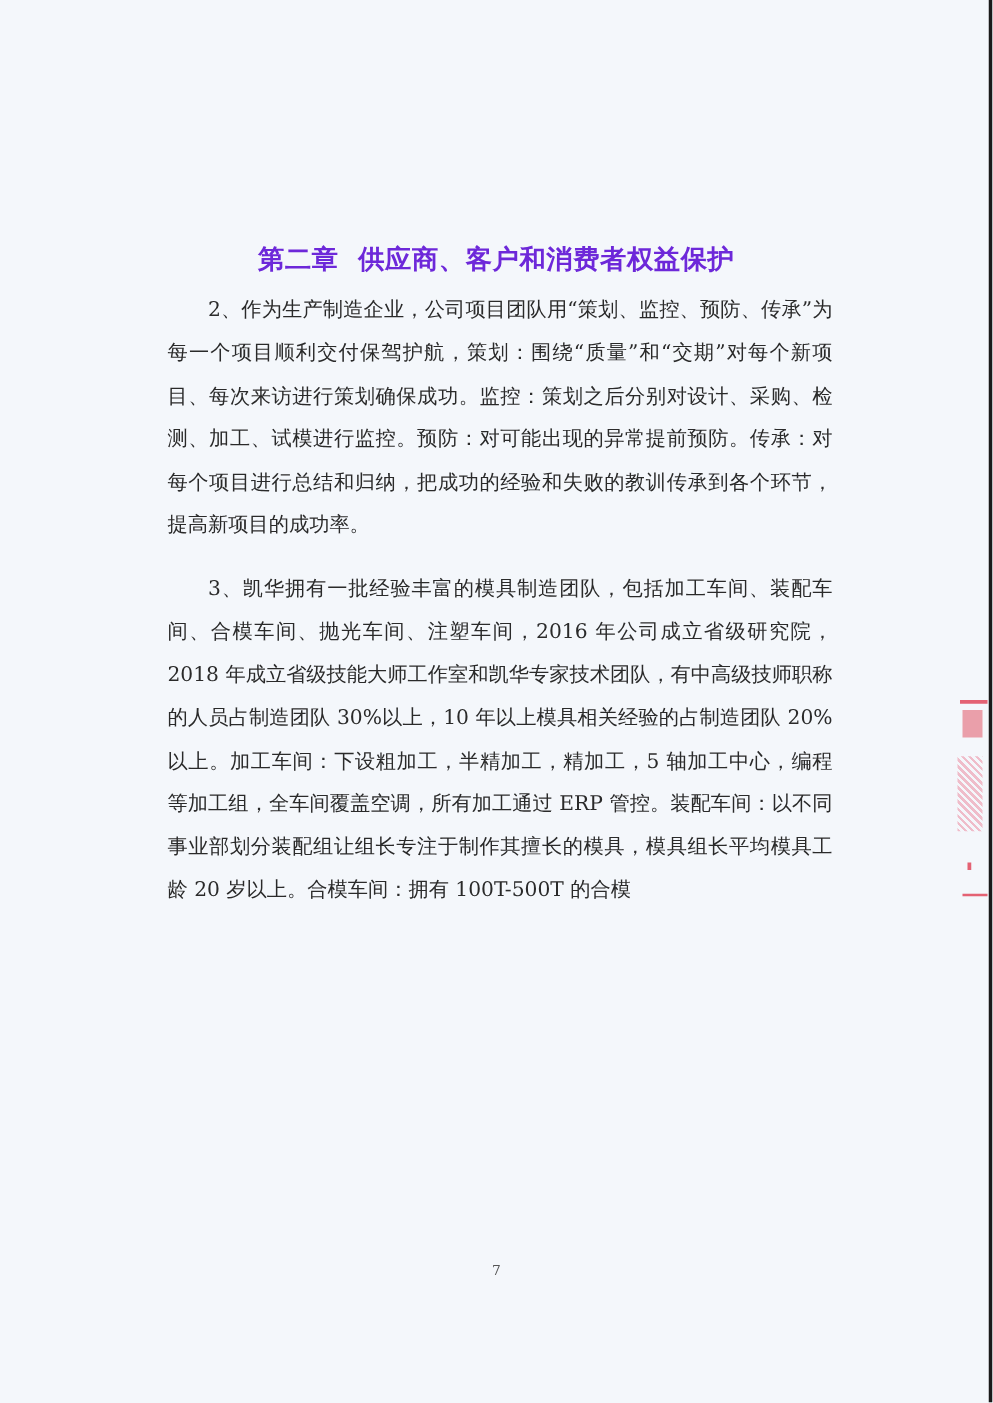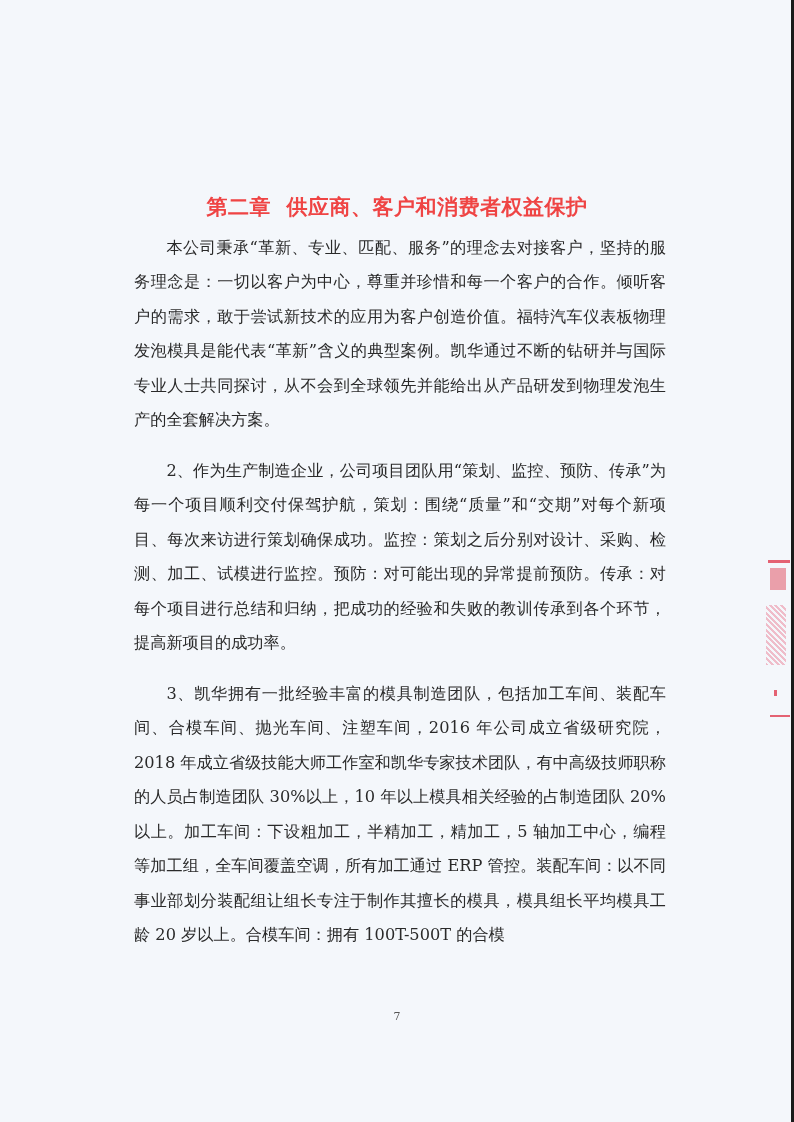--- a/index.html
+++ b/index.html
@@ -17,21 +17,21 @@
     position:absolute; left:760px; top:560px; width:31px; height:160px;
   }
   .stamp .bar { position:absolute; background:#e0485a; opacity:0.85; }
   .stamp .ghost {
     position:absolute; left:6px; top:45px; width:20px; height:60px;
     background:repeating-linear-gradient(45deg, rgba(230,80,110,0.35) 0 2px, transparent 2px 4px);
   }
   .title {
     position:absolute; top:179px; left:0; width:794px; text-align:center;
     font-family:"DejaVu Sans","Liberation Sans",sans-serif;
-    font-weight:bold; font-size:21px; color:#ef4444; letter-spacing:0.5px;
+    font-weight:bold; font-size:21px; color:#6d28d9; letter-spacing:0.5px;
     white-space:pre;
   }
   .content {
     position:absolute; left:134px; top:231px; width:532px;
     font-size:16.2px; line-height:34.4px; text-align:justify;
   }
   .para { margin:0 0 16.6px 0; text-indent:2em; }
   .page-num {
     position:absolute; top:1010px; left:0; width:794px; text-align:center;
     font-size:11px; color:#555;
@@ -46,18 +46,17 @@
   <div class="bar" style="left:8px;top:0;width:22px;height:3px;"></div>
   <div class="bar" style="left:10px;top:8px;width:16px;height:22px;opacity:0.5;"></div>
   <div class="ghost"></div>
   <div class="bar" style="left:14px;top:130px;width:3px;height:6px;"></div>
   <div class="bar" style="left:10px;top:155px;width:20px;height:2px;"></div>
 </div>
 
 <h1 class="title">第二章  供应商、客户和消费者权益保护</h1>
 
 <div class="content">
-  <p class="para">本公司秉承“革新、专业、匹配、服务”的理念去对接客户，坚持的服务理念是：一切以客户为中心，尊重并珍惜和每一个客户的合作。倾听客户的需求，敢于尝试新技术的应用为客户创造价值。福特汽车仪表板物理发泡模具是能代表“革新”含义的典型案例。凯华通过不断的钻研并与国际专业人士共同探讨，从不会到全球领先并能给出从产品研发到物理发泡生产的全套解决方案。</p>
   <p class="para">2、作为生产制造企业，公司项目团队用“策划、监控、预防、传承”为每一个项目顺利交付保驾护航，策划：围绕“质量”和“交期”对每个新项目、每次来访进行策划确保成功。监控：策划之后分别对设计、采购、检测、加工、试模进行监控。预防：对可能出现的异常提前预防。传承：对每个项目进行总结和归纳，把成功的经验和失败的教训传承到各个环节，提高新项目的成功率。</p>
   <p class="para">3、凯华拥有一批经验丰富的模具制造团队，包括加工车间、装配车间、合模车间、抛光车间、注塑车间，2016 年公司成立省级研究院，2018 年成立省级技能大师工作室和凯华专家技术团队，有中高级技师职称的人员占制造团队 30%以上，10 年以上模具相关经验的占制造团队 20%以上。加工车间：下设粗加工，半精加工，精加工，5 轴加工中心，编程等加工组，全车间覆盖空调，所有加工通过 ERP 管控。装配车间：以不同事业部划分装配组让组长专注于制作其擅长的模具，模具组长平均模具工龄 20 岁以上。合模车间：拥有 100T-500T 的合模</p>
 </div>
 
 <div class="page-num">7</div>
 
 </body></html>

